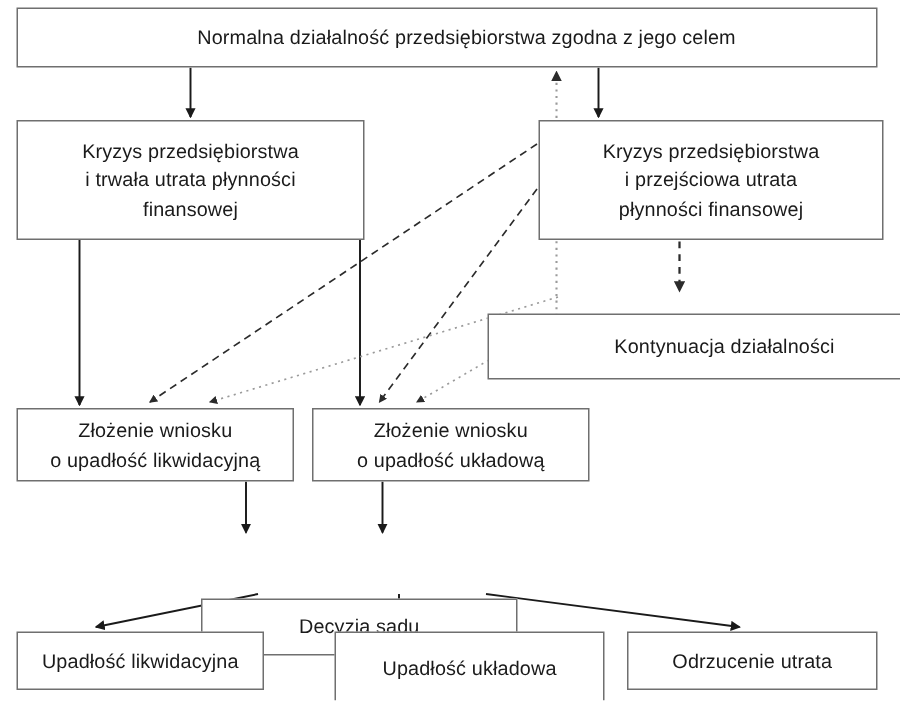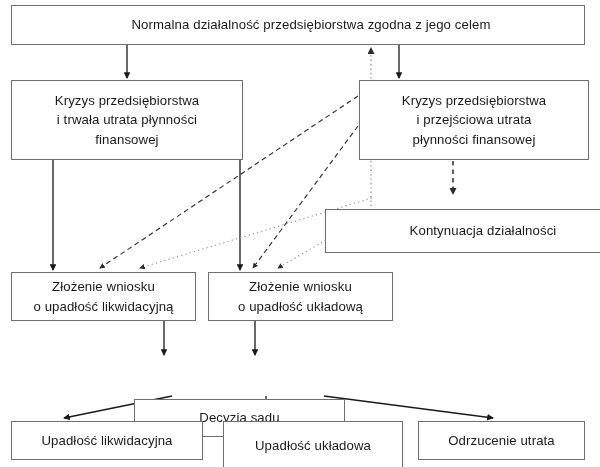--- a/index.html
+++ b/index.html
@@ -36,21 +36,21 @@
     white-space:pre-line;
     z-index:2;
   }
   #n-normal  { left:11px;  top:5px;   width:574px; height:40px;padding-left:26px; }
   #n-kryzys-trwala { left:11px;  top:80px;  width:232px; height:80px; }
   #n-kryzys-przej  { left:359px; top:80px;  width:230px; height:80px; }
   #n-kontynuacja   { left:325px; top:197px; width:316px; height:44px;margin-top:12px; }
   #n-wniosek-likw  { left:11px;  top:272px; width:185px; height:49px; }
   #n-wniosek-ukl   { left:208px; top:272px; width:185px; height:49px; }
   #n-decyzja       { left:134px; top:371px; width:211px; height:38px;margin-top:28px; }
-  #n-upad-likw     { left:11px;  top:421px; width:192px; height:39px; }
+  #n-upad-likw     { left:11px;  top:421px; width:165px; height:39px; }
   #n-upad-ukl      { left:223px; top:421px; width:180px; height:50px; }
   #n-odrzucenie    { left:418px; top:421px; width:167px; height:39px; }
 </style>
 </head>
 <body>
 
 <div id="stage">
 
   <svg id="edges" viewBox="0 0 600 467" width="600" height="467" xmlns="http://www.w3.org/2000/svg">
     <defs>

